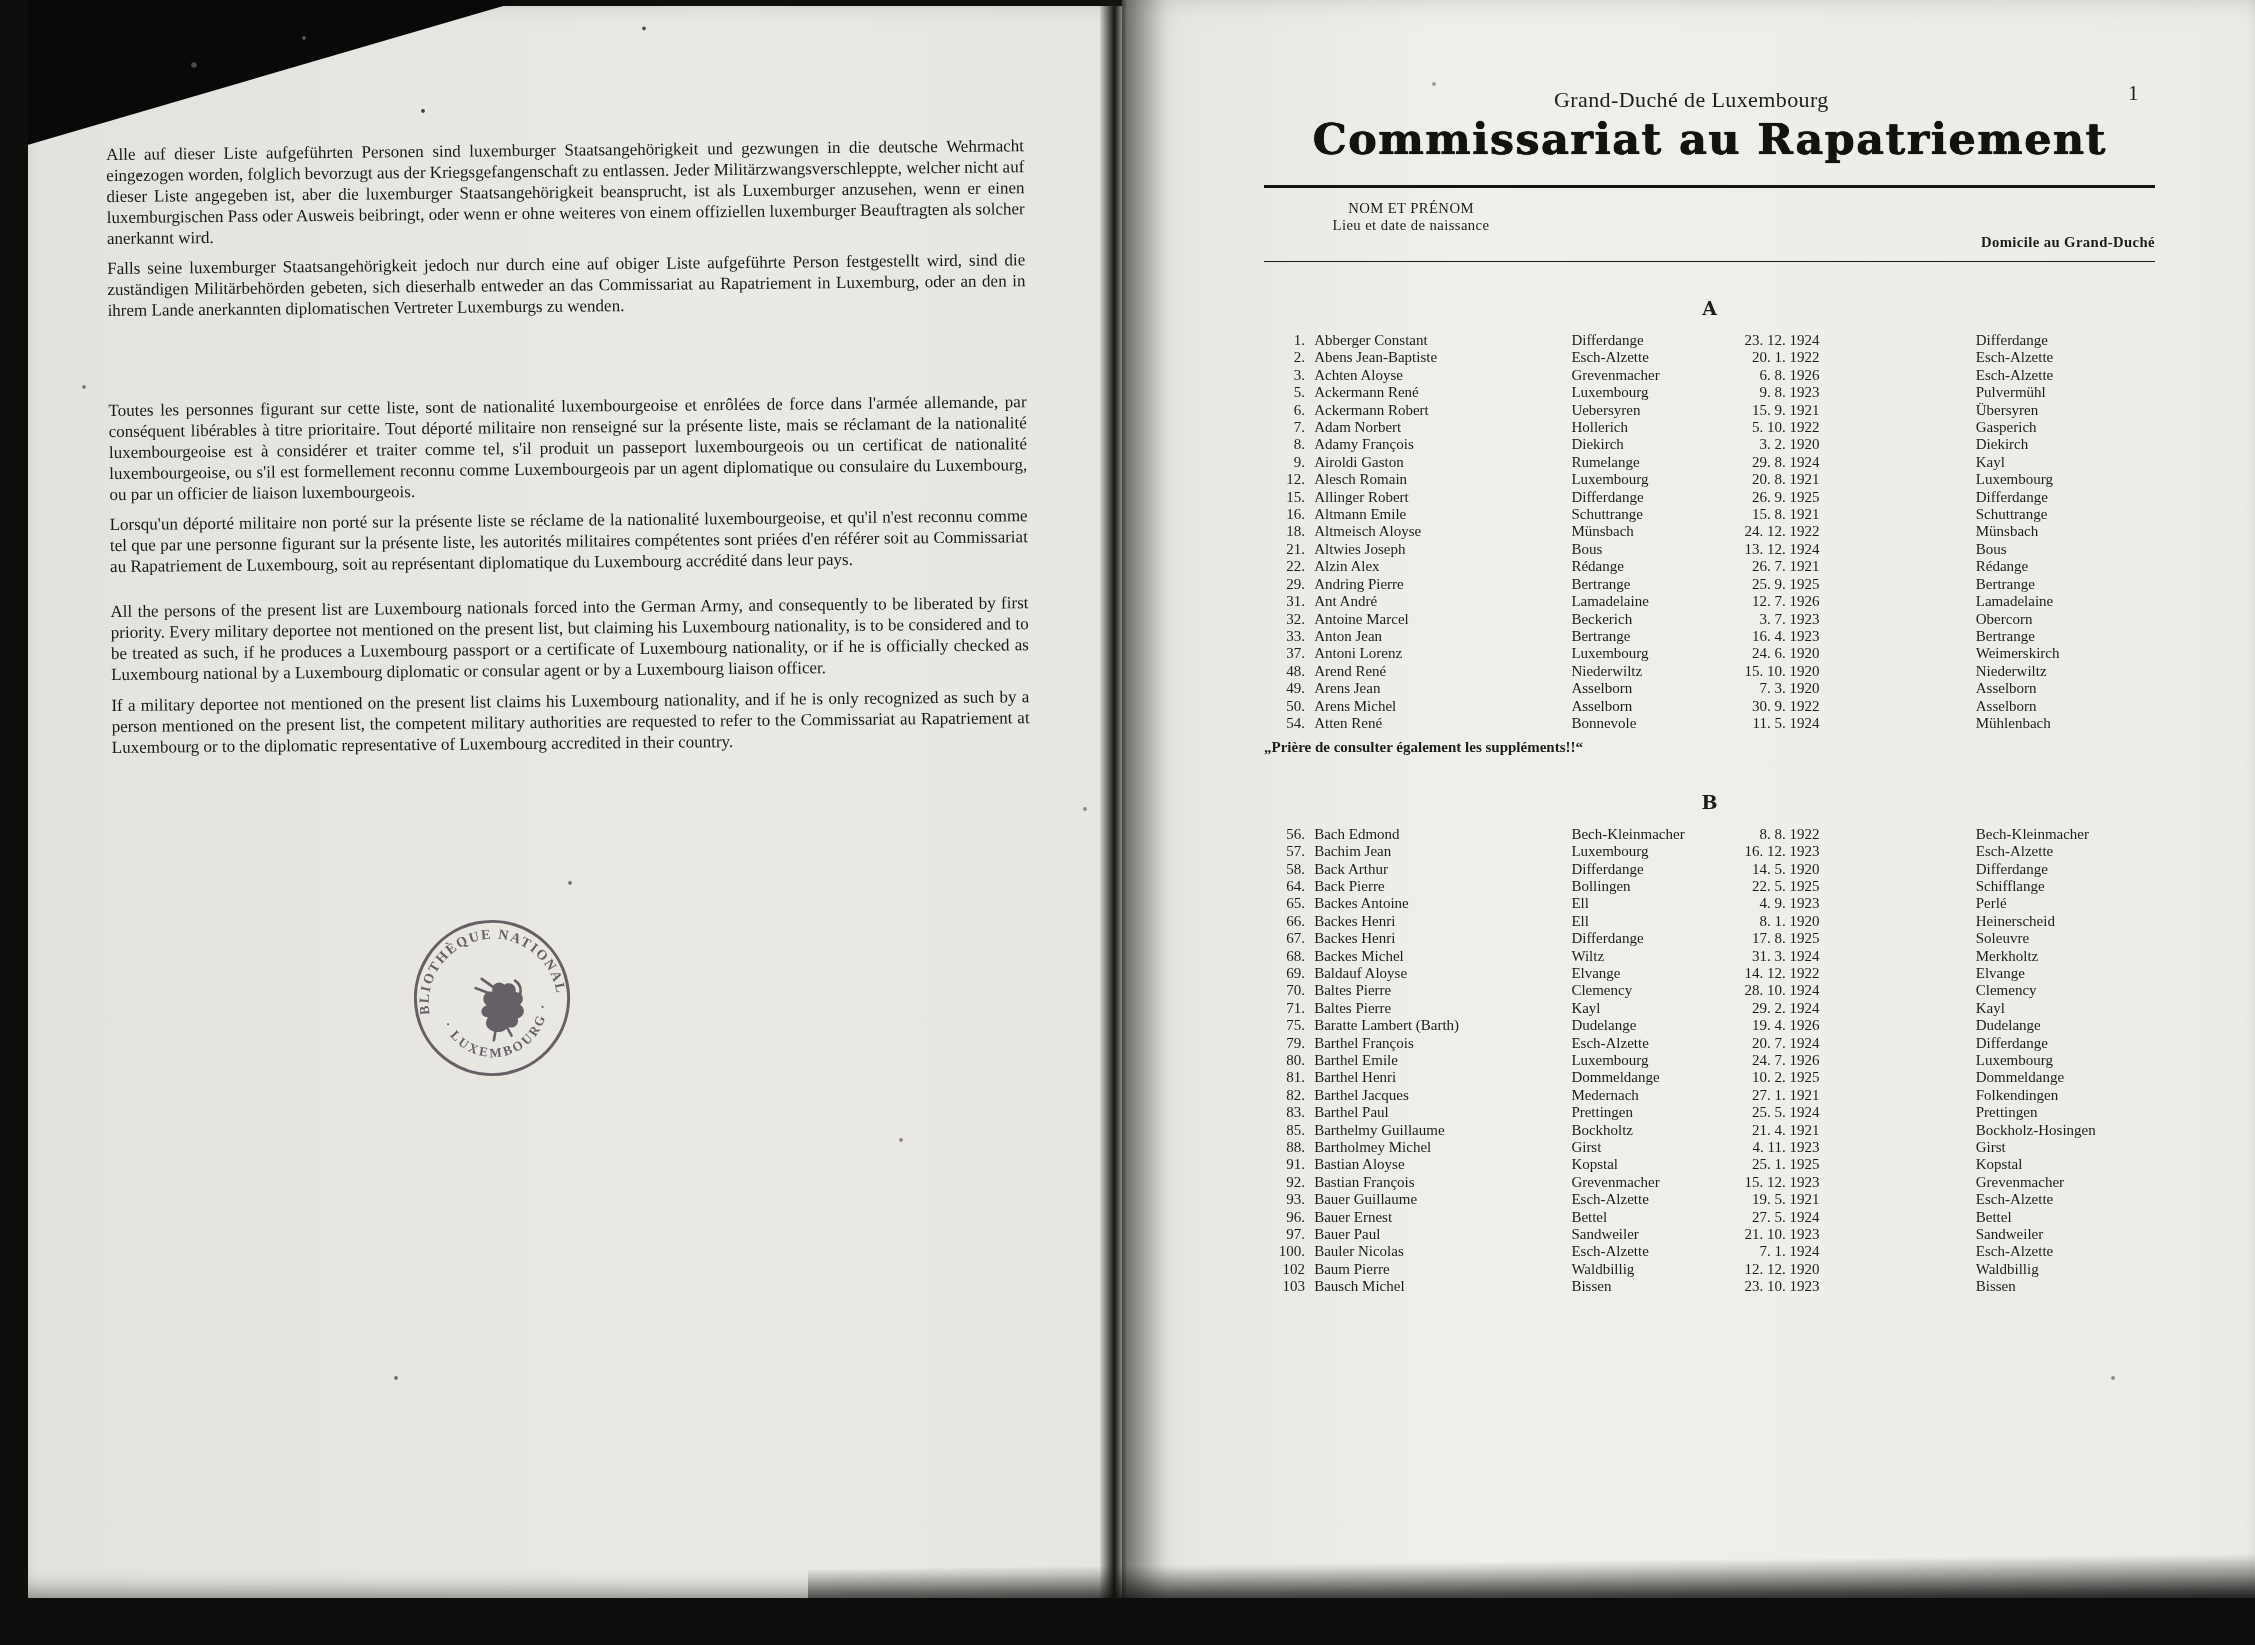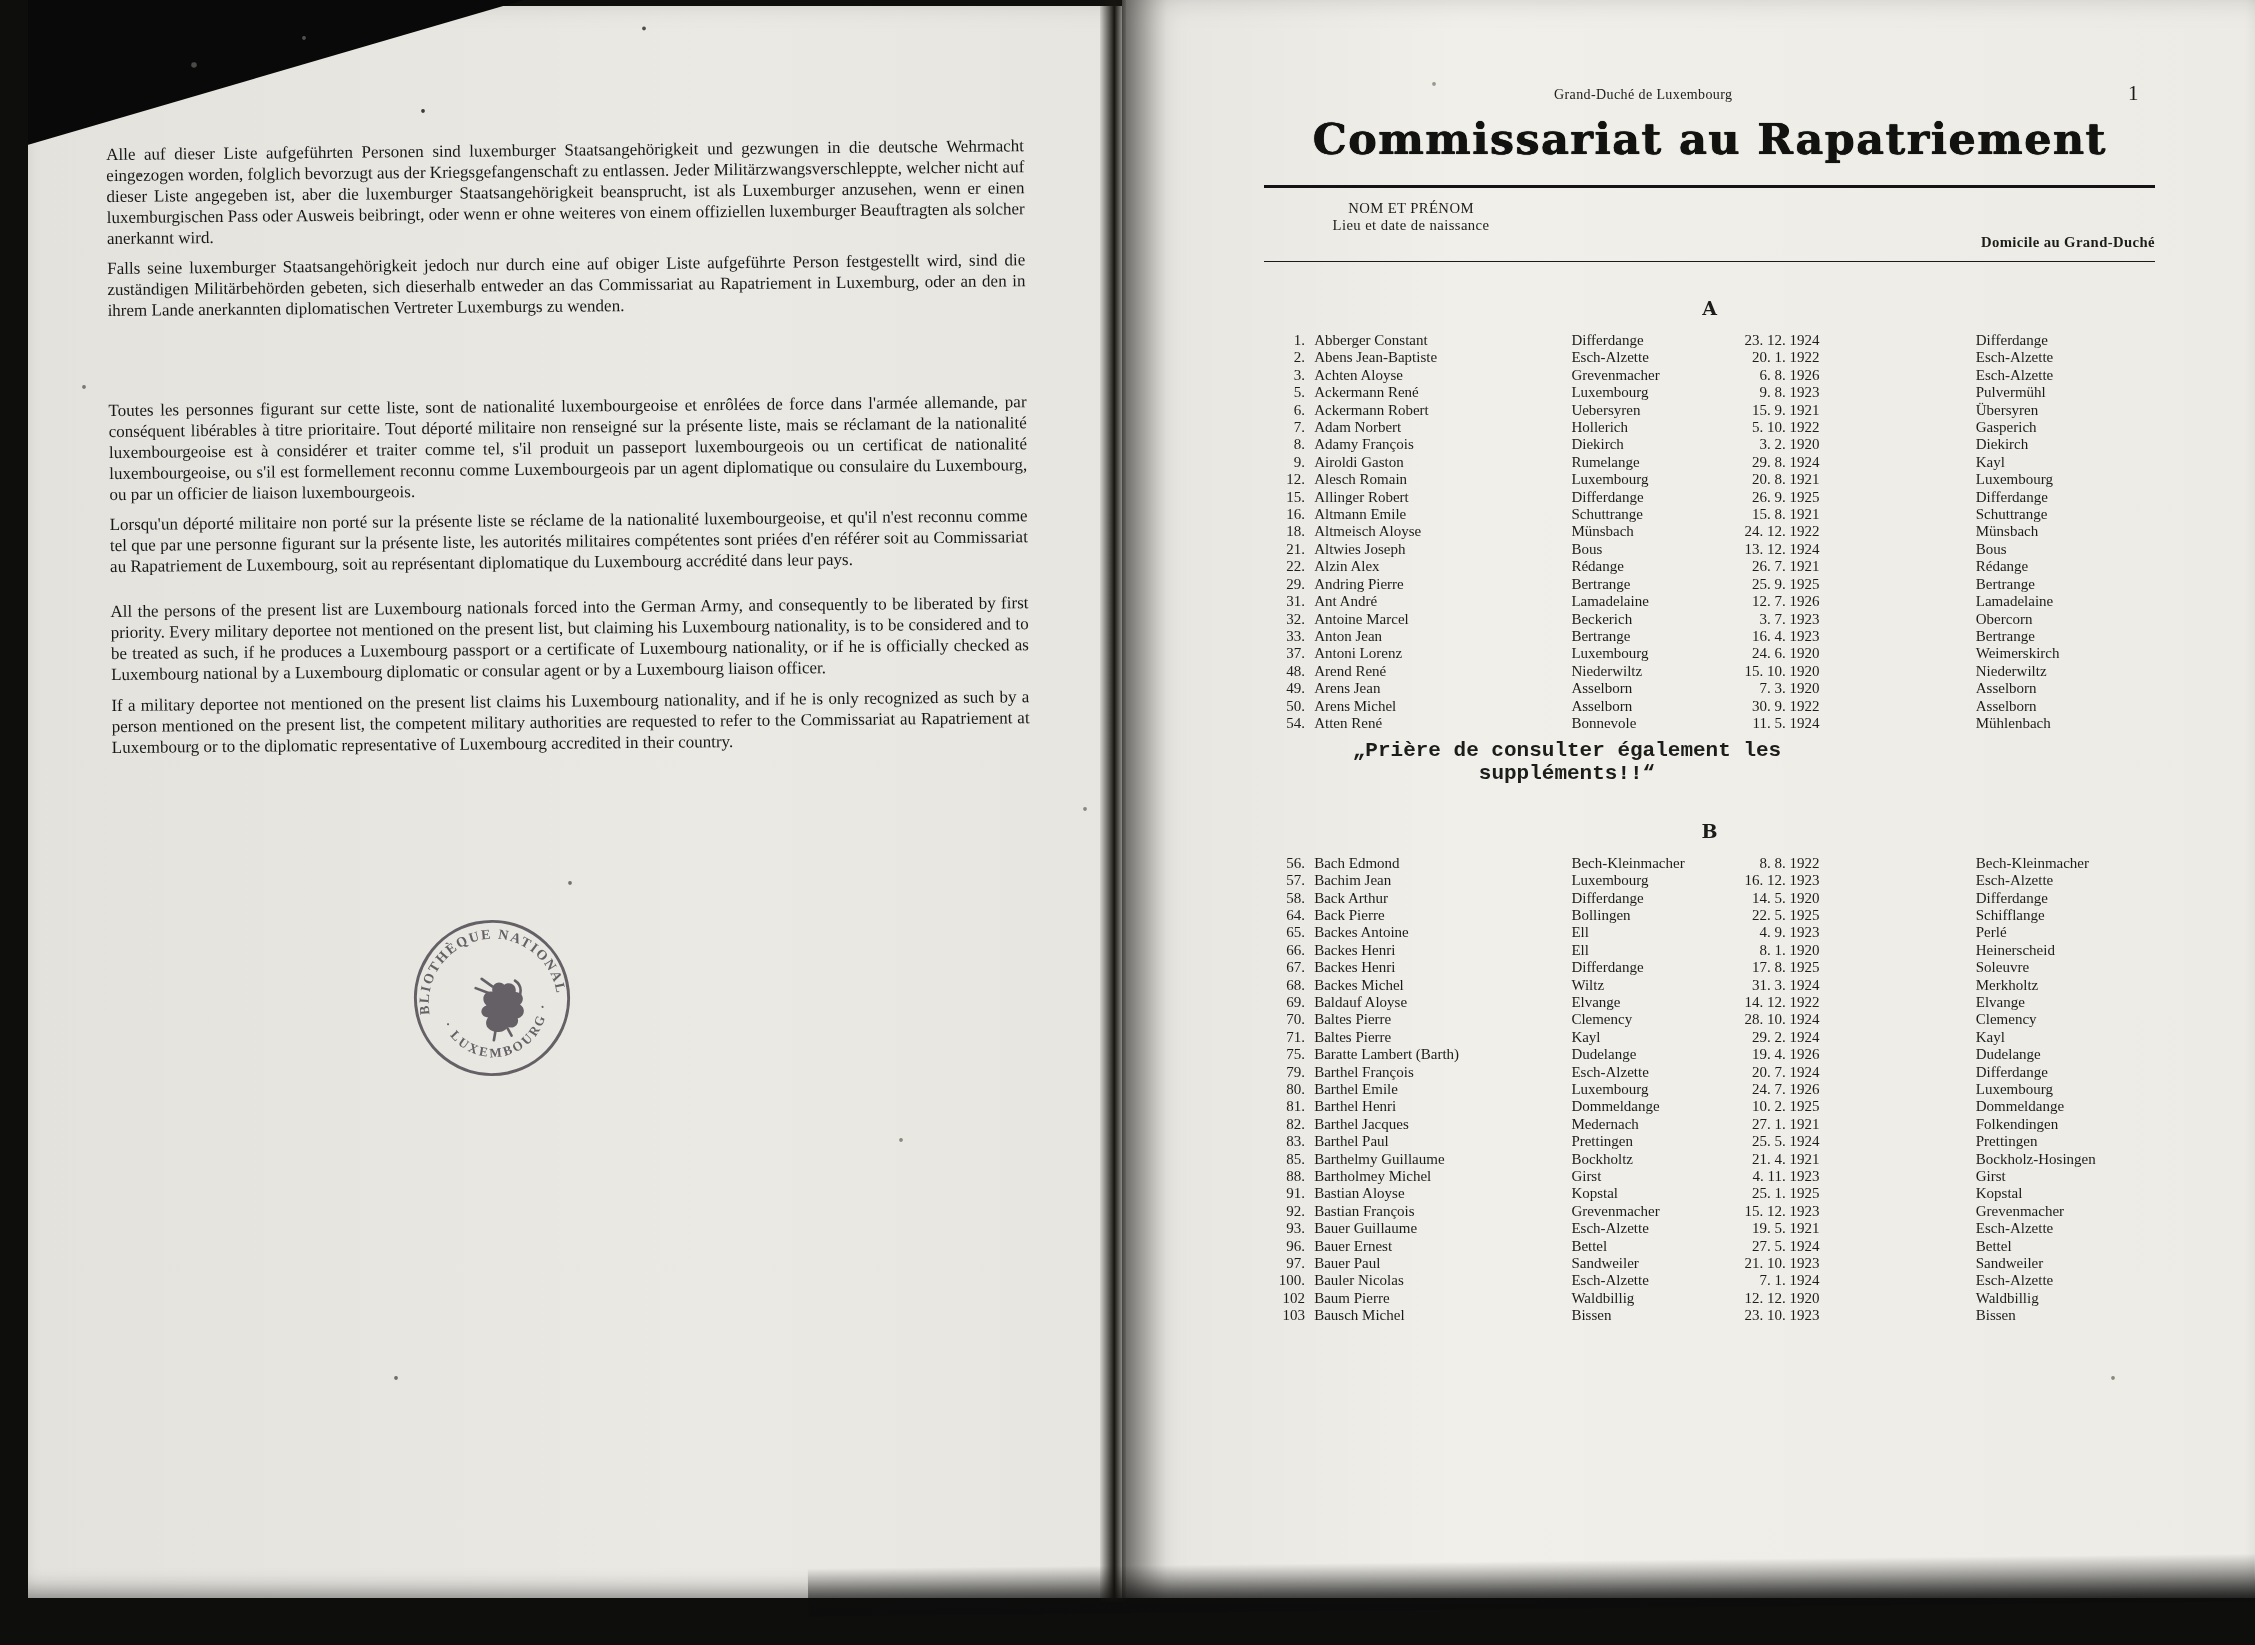--- a/index.html
+++ b/index.html
@@ -38,21 +38,21 @@
   #stamp{position:absolute;left:377px;top:905px;width:174px;height:174px;
       transform:rotate(-12deg);opacity:.8;color:#4b4550;mix-blend-mode:multiply;}
   .stamp-ring{fill:none;stroke:currentColor;stroke-width:3.5;}
   .stamp-text{font-family:"Liberation Serif",serif;font-size:16px;font-weight:bold;
       letter-spacing:2px;fill:currentColor;}
   .stamp-text.small{font-size:15px;letter-spacing:3px;}
   .lion-body{fill:currentColor;}
   .lion-limbs{fill:none;stroke:currentColor;stroke-width:3;stroke-linecap:round;}
 
   
-  #doc-line{position:absolute;left:432px;top:87px;font-size:14px;letter-spacing:0.4px;color:#20201e;text-align:right;}
+  #doc-line{position:absolute;left:432px;top:87px;font-size:22px;letter-spacing:0.4px;color:#20201e;text-align:right;}
   #page-num{position:absolute;left:1006px;top:81px;font-size:21px;color:#1a1a1a;}
   #doc-title{position:absolute;left:142px;top:114px;width:891px;text-align:center;
       font-family:"DejaVu Serif","Liberation Serif",serif;font-weight:bold;font-size:43px;
       letter-spacing:1.4px;color:#121210;text-shadow:0 0 0.9px currentColor,0.6px 0 0 currentColor;}
 
   #roster{position:absolute;left:142px;top:185px;width:891px;font-size:15px;color:#1c1c1a;}
   #table-head{display:flex;border-top:3.7px solid #141414;border-bottom:1.8px solid #1a1a1a;
       padding:12px 0 10px 0;font-size:14.7px;letter-spacing:0.4px;flex-direction:column;}
   #table-head .h0{width:294px;text-align:center;}
   #table-head .h1{width:294px;text-align:center;}
@@ -60,21 +60,21 @@
 
   .section-letter{width:100%;text-align:center;font-weight:bold;font-size:19px;
       margin-top:35px;font-family:"DejaVu Serif","Liberation Serif",serif;}
   .section-letter:first-child{margin-top:35px;}
   #roster-body .section-letter + .trow{margin-top:13px;}
   .trow{display:grid;grid-template-columns:41px 248px 138px 101px auto;column-gap:9.2px;
       line-height:17.4px;white-space:nowrap;}
   .trow .c0{text-align:right;}
   .trow .c3{text-align:right;}
   .trow .c4{padding-left:147px;}
-  .note{width:606px;text-align:center;font-weight:bold;font-size:21px;margin:6.4px 0 1.8px 0;font-family:Liberation Mono, monospace;}
+  .note{width:606px;font-weight:bold;font-size:15px;margin:6.4px 0 1.8px 0;}
 </style>
 </head>
 <body>
 
 <div id="scan">
 
   <div id="paper-left" class="paper">
     <div id="left-content">
       <div class="block-de">
         <p>Alle auf dieser Liste aufgeführten Personen sind luxemburger Staatsangehörigkeit und gezwungen in die deutsche Wehrmacht eingezogen worden, folglich bevorzugt aus der Kriegsgefangenschaft zu entlassen. Jeder Militärzwangsverschleppte, welcher nicht auf dieser Liste angegeben ist, aber die luxemburger Staatsangehörigkeit beansprucht, ist als Luxemburger anzusehen, wenn er einen luxemburgischen Pass oder Ausweis beibringt, oder wenn er ohne weiteres von einem offiziellen luxemburger Beauftragten als solcher anerkannt wird.</p>

